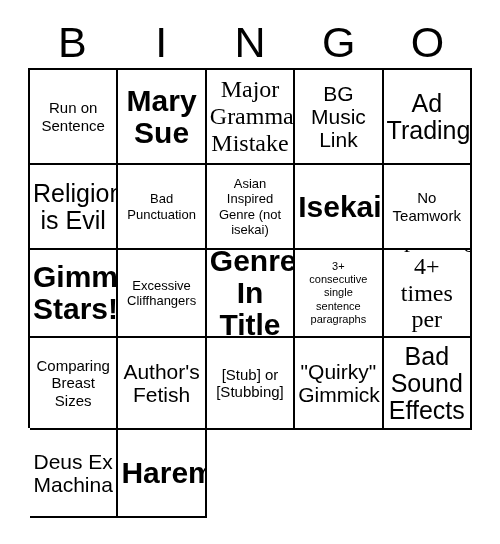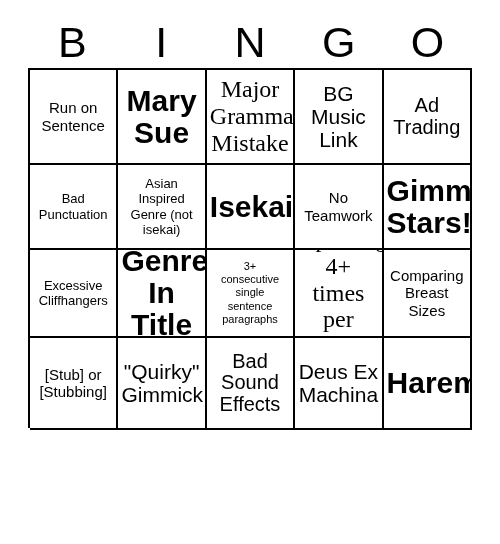--- a/index.html
+++ b/index.html
@@ -78,21 +78,21 @@
     line-height: 1.12;
     white-space: pre-line;
   }
 
   
   .fs-xxs .cell-text { font-size: 11px; line-height: 1.2; }
   .fs-xs  .cell-text { font-size: 13px; line-height: 1.18; }
   .fs-sm  .cell-text { font-size: 15px; line-height: 1.15; }
   .fs-md  .cell-text { font-size: 24px; line-height: 1.12; font-family: Liberation Serif, serif; }
   .fs-lg  .cell-text { font-size: 21px; line-height: 1.1; }
-  .fs-xl  .cell-text { font-size: 20px; line-height: 1.08; }
+  .fs-xl  .cell-text { font-size: 25px; line-height: 1.08; }
   .fs-xxl .cell-text { font-size: 30px; line-height: 1.06; font-weight: bold; }
 </style>
 </head>
 <body>
 
 <div id="card">
 
   <div id="header">
     <div class="hdr-cell">
       <span class="hdr-letter">B</span>
@@ -128,20 +128,24 @@
     </div>
     <div class="cell fs-lg">
       <span class="cell-text">BG
 Music
 Link</span>
     </div>
 
     <div class="cell fs-xl">
       <span class="cell-text">Ad
 Trading</span>
+    </div>
+    <div class="cell fs-xl">
+      <span class="cell-text">Religion
+is Evil</span>
     </div>
     <div class="cell fs-xs">
       <span class="cell-text">Bad
 Punctuation</span>
     </div>
     <div class="cell fs-xs">
       <span class="cell-text">Asian
 Inspired
 Genre (not
 isekai)</span>
@@ -177,20 +181,24 @@
     <div class="cell fs-md">
       <span class="cell-text">Updating
 4+ times
 per week</span>
     </div>
     <div class="cell fs-sm">
       <span class="cell-text">Comparing
 Breast
 Sizes</span>
     </div>
+    <div class="cell fs-lg">
+      <span class="cell-text">Author's
+Fetish</span>
+    </div>
 
     <div class="cell fs-sm">
       <span class="cell-text">[Stub] or
 [Stubbing]</span>
     </div>
     <div class="cell fs-lg">
       <span class="cell-text">"Quirky"
 Gimmick</span>
     </div>
     <div class="cell fs-xl">

